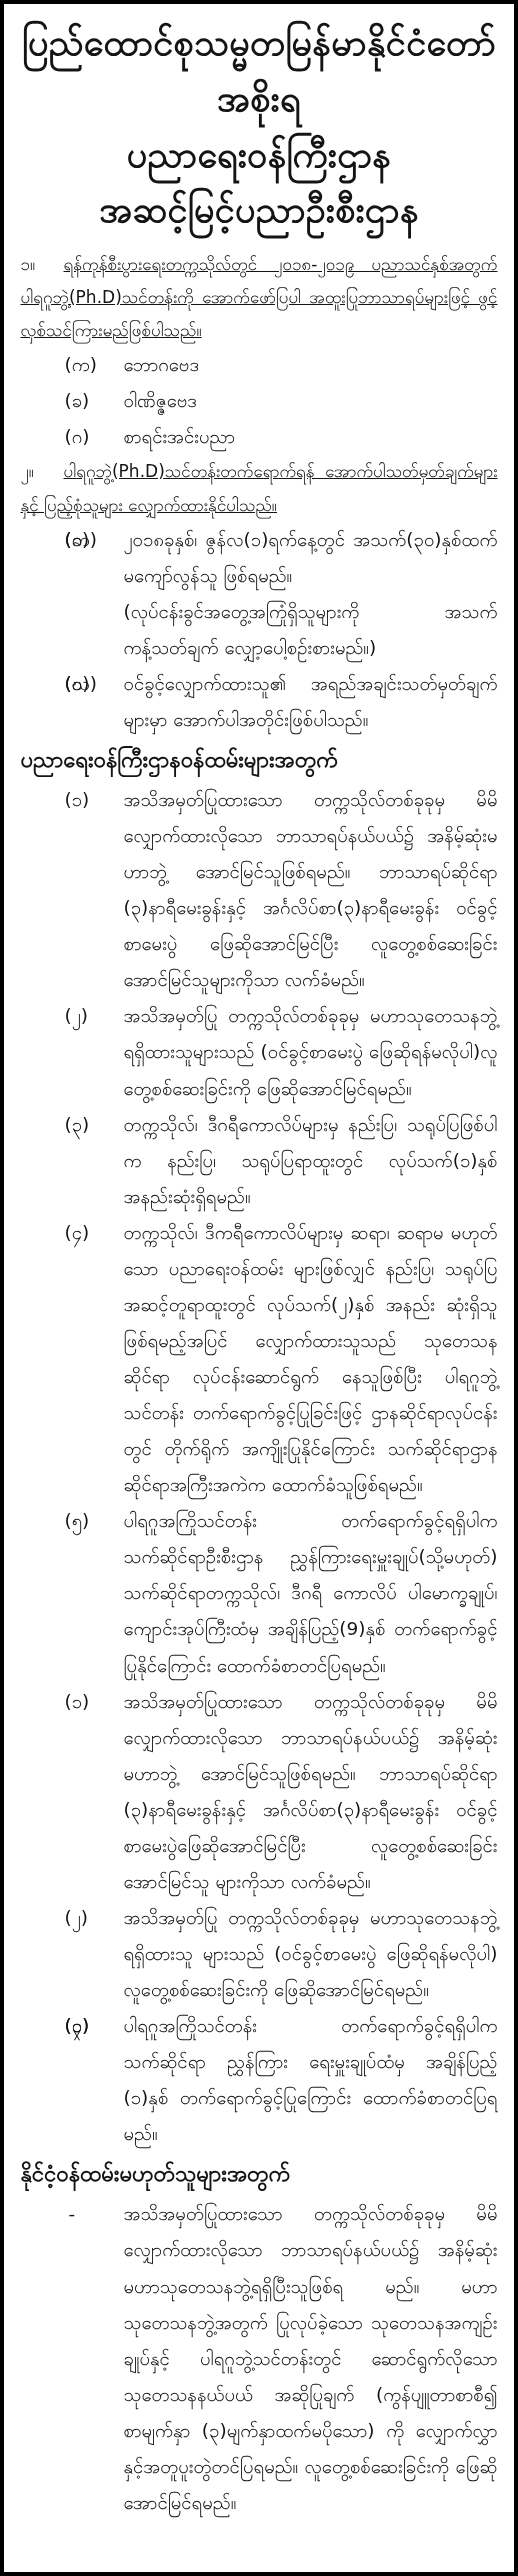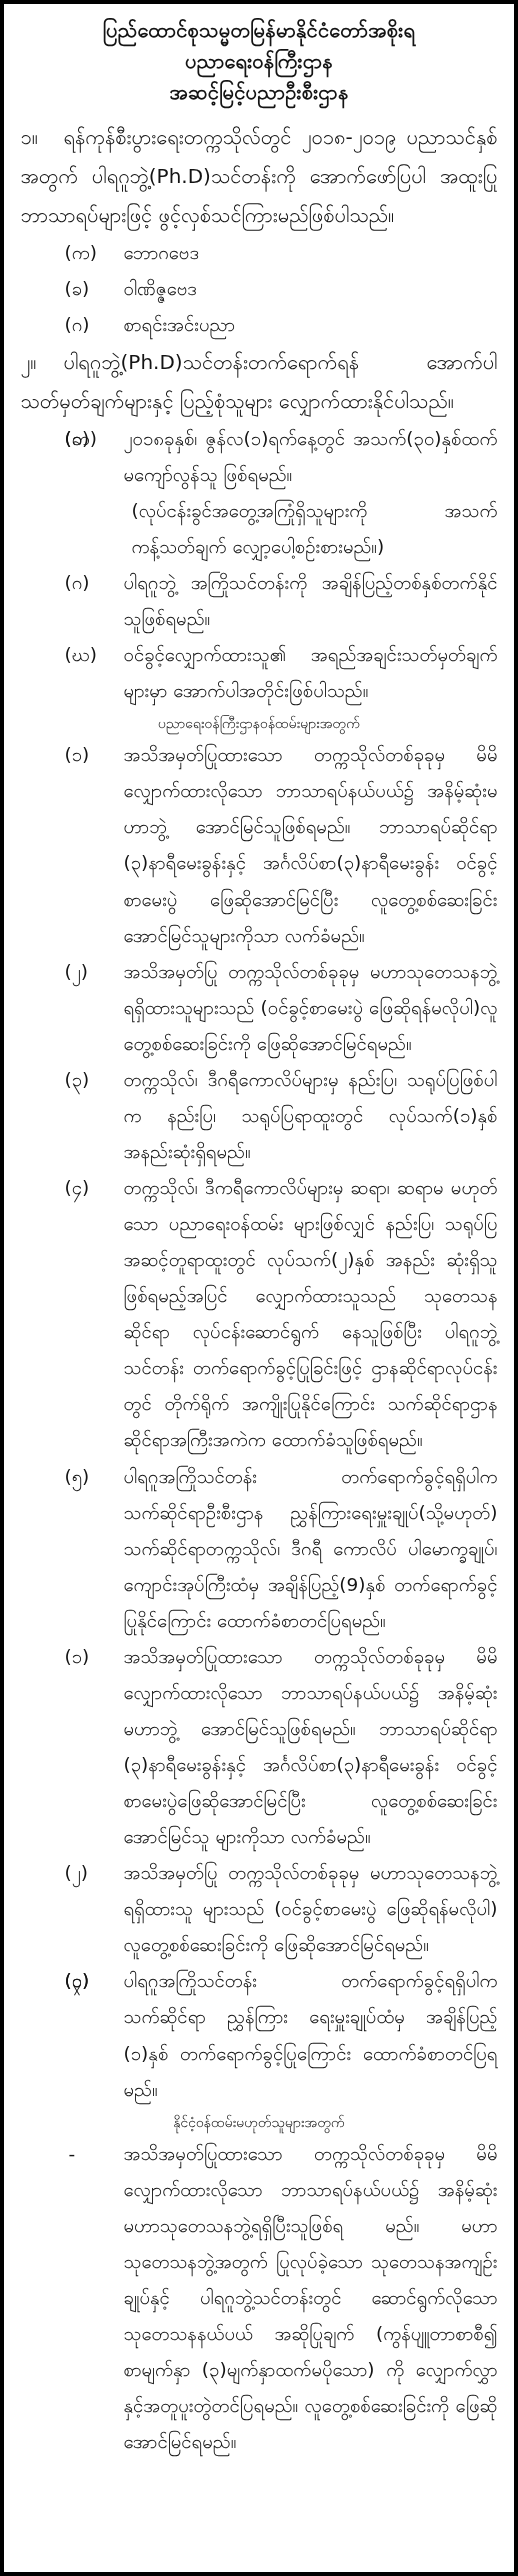--- a/index.html
+++ b/index.html
@@ -10,44 +10,45 @@
     margin: 0 auto;
     border: 4.8px solid #000000;
     padding: 11px 16.5px 18px 16.5px;
     background: #ffffff;
     color: #141414;
     font-family: "DejaVu Sans", sans-serif;
   }
   .title-block { text-align: center; margin-bottom: 9.6px; }
   .title-line {
     font-weight: bold;
-    font-size: 20px;
+    font-size: 36px;
     line-height: 1.55;
     letter-spacing: 0.3px;
   }
   .body-para {
-    font-size: 20px;
+    font-size: 17px;
     line-height: 1.95;
     text-align: justify;
+    text-decoration: underline;
   }
   .para-num { display: inline-block; min-width: 32px; margin-right: 11px; }
   .sub-item {
     position: relative;
     padding-left: 103px;
     font-size: 18.5px;
     line-height: 1.95;
     text-align: justify;
   }
   .sub-item .item-label { position: absolute; left: 44px; top: 0; }
-  .sub-item .item-note { text-align: justify; margin-left: 8px; }
+  .sub-item .item-note { text-align: justify; }
   .section-heading {
-    font-weight: normal;
-    font-size: 14px;
+    font-weight: bold;
+    font-size: 22px;
     line-height: 2.0;
-    text-align: center;
+    text-align: left;
   }
   .dash-item {
     position: relative;
     padding-left: 103px;
     font-size: 18.5px;
     line-height: 1.95;
     text-align: justify;
   }
   .dash-item .item-label { position: absolute; left: 48px; top: 0; }
 </style>
@@ -84,21 +85,20 @@
   <div class="sub-item">
     <span class="item-label">(က)</span>
   </div>
   <div class="sub-item">
     <span class="item-label">(ခ)</span>
     <span>၂၀၁၈ခုနှစ်၊ ဇွန်လ(၁)ရက်နေ့တွင် အသက်(၃၀)နှစ်ထက် မကျော်လွန်သူ ဖြစ်ရမည်။</span>
     <div class="item-note">(လုပ်ငန်းခွင်အတွေ့အကြုံရှိသူများကို အသက်ကန့်သတ်ချက် လျှော့ပေါ့စဉ်းစားမည်။)</div>
   </div>
   <div class="sub-item">
     <span class="item-label">(ဂ)</span>
-    <span>ပါရဂူဘွဲ့ အကြိုသင်တန်းကို အချိန်ပြည့်တစ်နှစ်တက်နိုင်သူဖြစ်ရမည်။</span>
   </div>
   <div class="sub-item">
     <span class="item-label">(ဃ)</span>
     <span>ဝင်ခွင့်လျှောက်ထားသူ၏ အရည်အချင်းသတ်မှတ်ချက်များမှာ အောက်ပါအတိုင်းဖြစ်ပါသည်။</span>
   </div>
 
   <div class="section-heading">ပညာရေးဝန်ကြီးဌာနဝန်ထမ်းများအတွက်</div>
   <div class="sub-item">
     <span class="item-label">(၁)</span>
     <span>အသိအမှတ်ပြုထားသော တက္ကသိုလ်တစ်ခုခုမှ မိမိလျှောက်ထားလိုသော ဘာသာရပ်နယ်ပယ်၌ အနိမ့်ဆုံးမဟာဘွဲ့ အောင်မြင်သူဖြစ်ရမည်။ ဘာသာရပ်ဆိုင်ရာ (၃)နာရီမေးခွန်းနှင့် အင်္ဂလိပ်စာ(၃)နာရီမေးခွန်း ဝင်ခွင့်စာမေးပွဲ ဖြေဆိုအောင်မြင်ပြီး လူတွေ့စစ်ဆေးခြင်း အောင်မြင်သူများကိုသာ လက်ခံမည်။</span>

